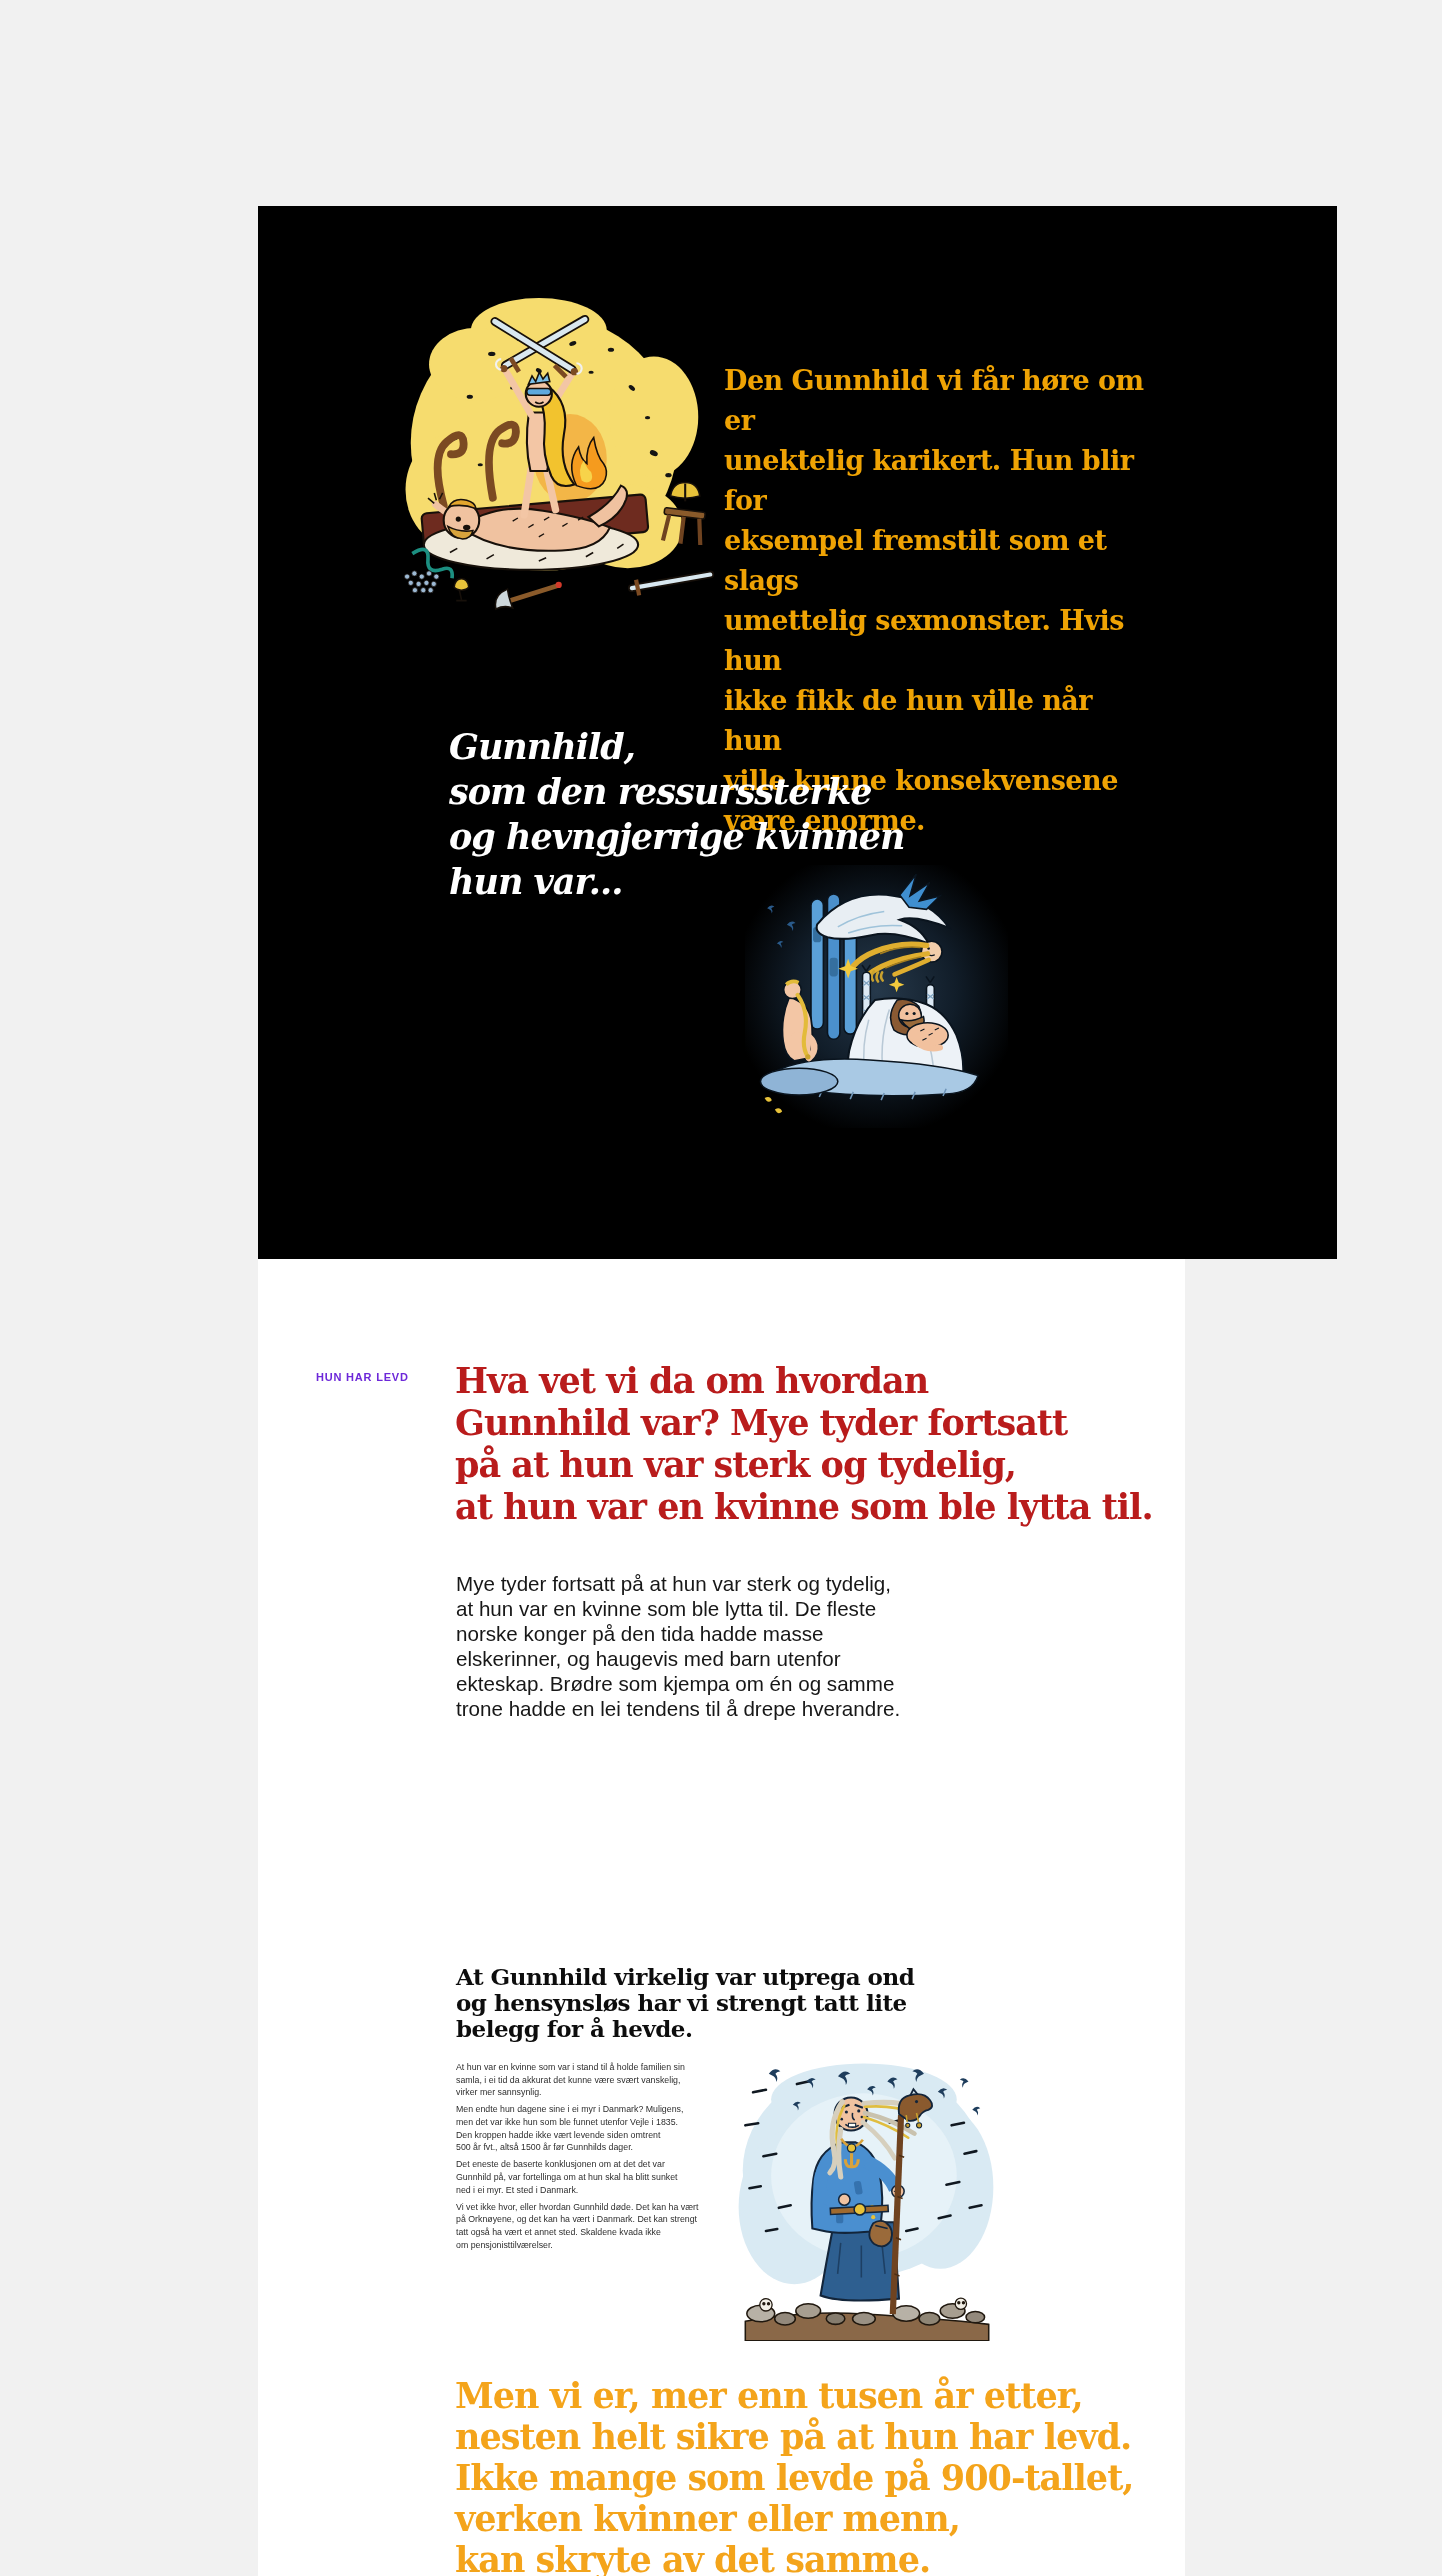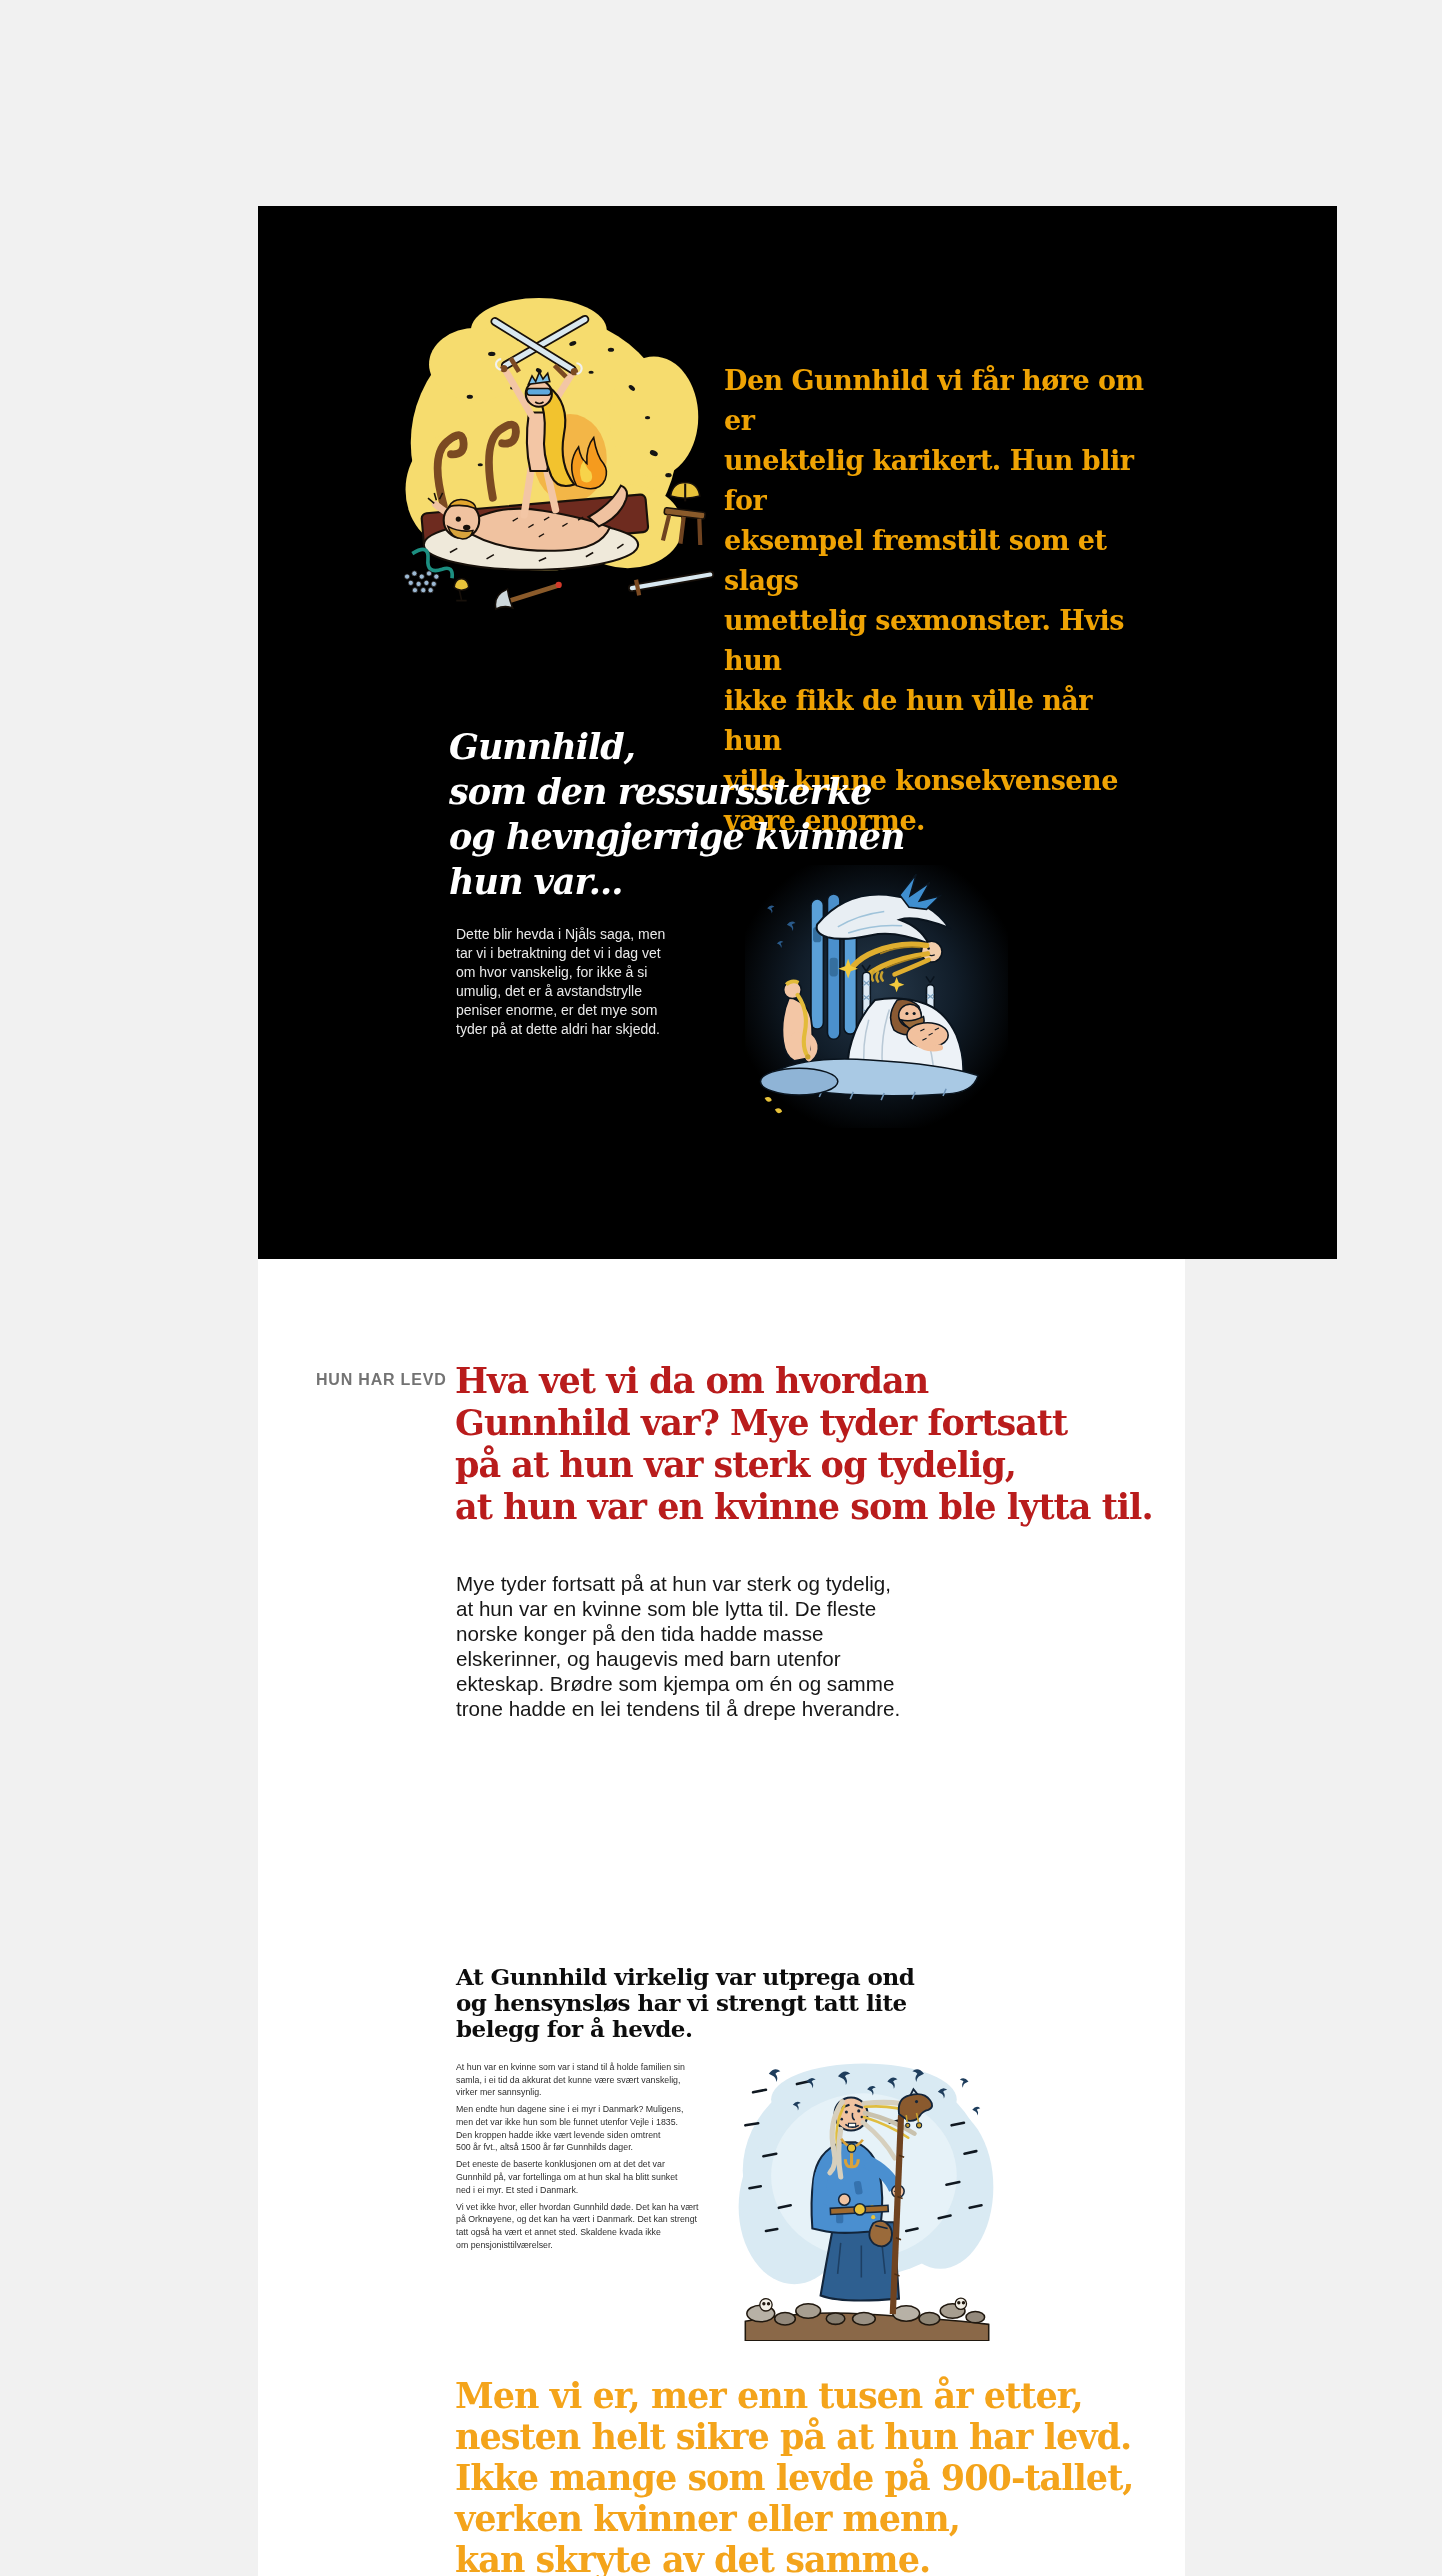--- a/index.html
+++ b/index.html
@@ -17,21 +17,21 @@
   .hero-illo{left:124px;top:72px;width:345px;height:340px;}
   .lead{left:466px;top:155px;width:428px;font-size:27px;line-height:40px;
         letter-spacing:-0.5px;color:#efa304;}
   .hero-heading{left:191px;top:518px;font-size:35px;line-height:45px;
         letter-spacing:-1px;color:#ffffff;font-style:italic;}
   .hero-notes{left:198px;top:719px;width:289px;font-size:14px;line-height:19px;color:#e9e9e9;}
   .hero-notes p{margin:0 0 9.8px 0;}
   .angel-illo{left:487px;top:659px;width:263px;height:263px;}
 
   
-  .kicker{left:58px;top:112px;font-size:16px;font-weight:bold;letter-spacing:0.8px;color:#737373;}
+  .kicker{left:58px;top:112px;font-size:11px;font-weight:bold;letter-spacing:0.8px;color:#6d28d9;}
   .main-heading{left:197px;top:101px;font-size:35px;line-height:42px;
         letter-spacing:-1px;color:#b91c1c;}
   .body-copy{left:198px;top:312px;width:546px;font-size:20.6px;line-height:25px;color:#171717;}
   .body-copy p{margin:0 0 15.5px 0;}
   .subheading{left:198px;top:705px;font-size:23px;line-height:26px;
         letter-spacing:-0.5px;color:#0d0d0d;}
   .details{left:198px;top:802px;width:289px;font-size:8.8px;line-height:12.6px;color:#2e2e2e;}
   .details p{margin:0 0 4.6px 0;}
   .witch-illo{left:477px;top:793px;width:263px;height:289px;}
   .statement{left:197px;top:1116px;font-size:35px;line-height:41px;
@@ -186,26 +186,20 @@
 ikke fikk de hun ville når hun
 ville kunne konsekvensene
 være enorme.</div>
 
     <h1 class="abs hero-heading slab pre" style="margin:0;font-weight:bold">Gunnhild,
 som den ressurssterke
 og hevngjerrige kvinnen
 hun var...</h1>
 
     <div class="abs hero-notes">
-      <p class="pre">Dette blir hevda i Njåls saga, men
-tar vi i betraktning det vi i dag vet
-om hvor vanskelig, for ikke å si
-umulig, det er å avstandstrylle
-peniser enorme, er det mye som
-tyder på at dette aldri har skjedd.</p>
     </div>
 
     <div class="abs angel-illo">
       <svg viewBox="0 0 510 510" width="263" height="263">
         <defs>
           <radialGradient id="glow" cx="50%" cy="48%" r="55%">
             <stop offset="0%" stop-color="#26394b"></stop>
             <stop offset="55%" stop-color="#111d29"></stop>
             <stop offset="100%" stop-color="#000000"></stop>
           </radialGradient>

